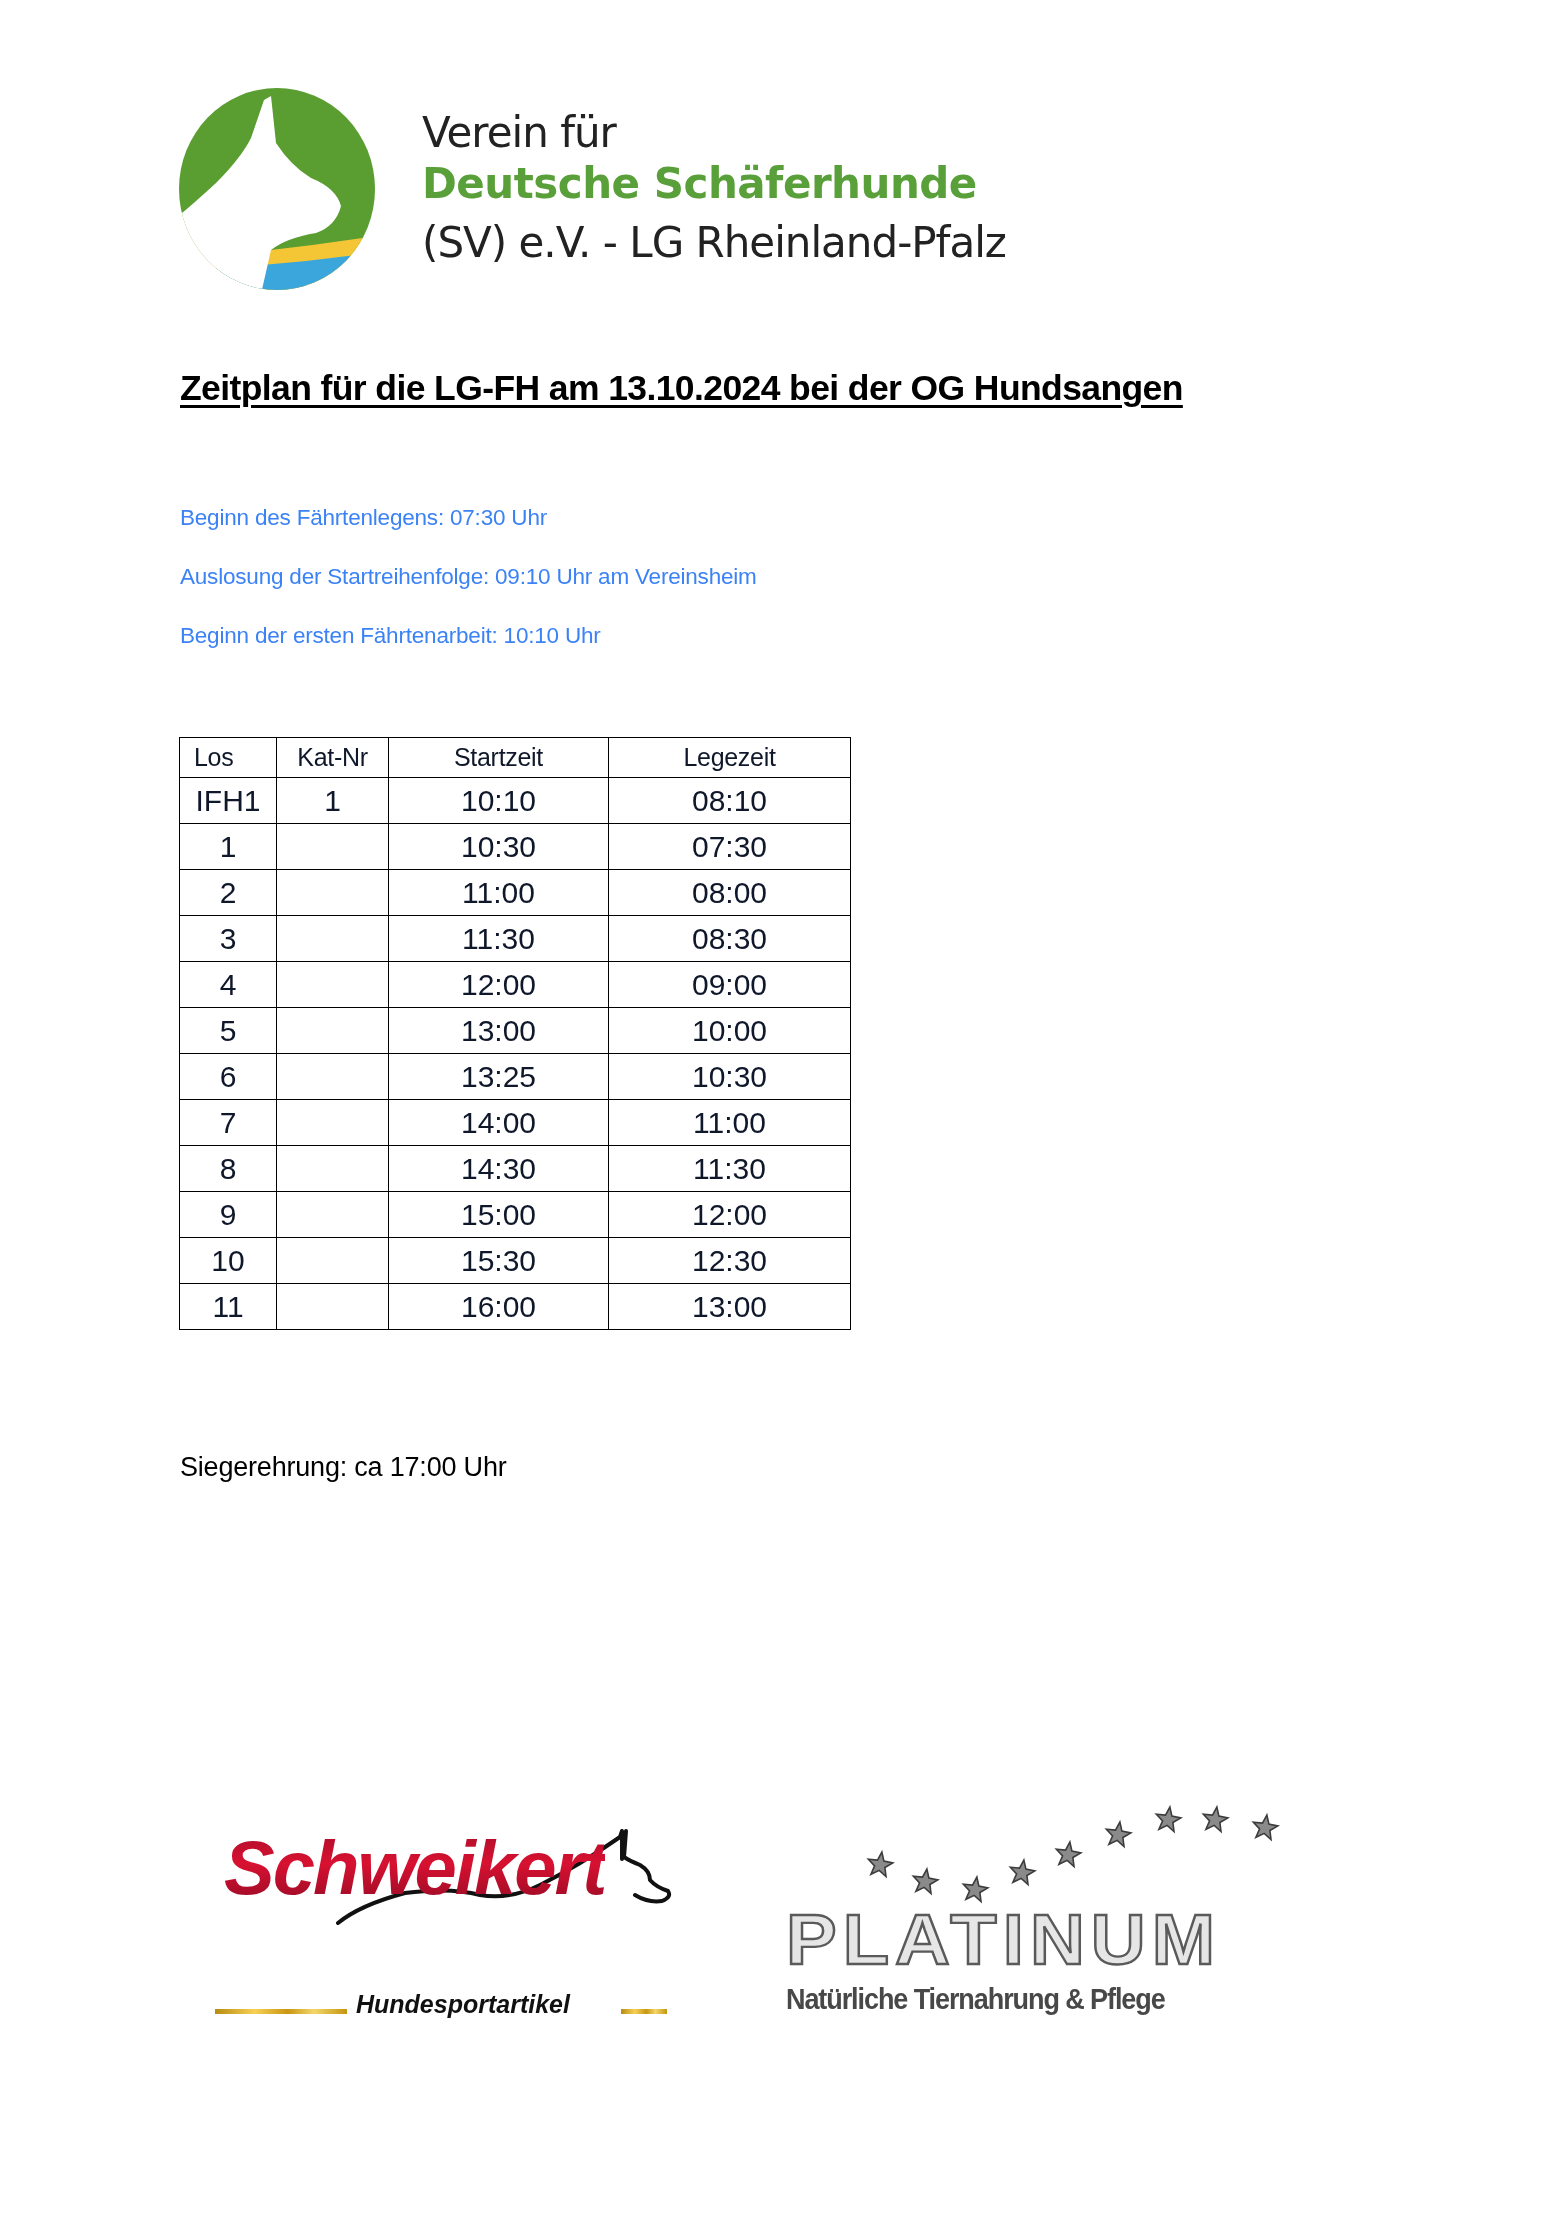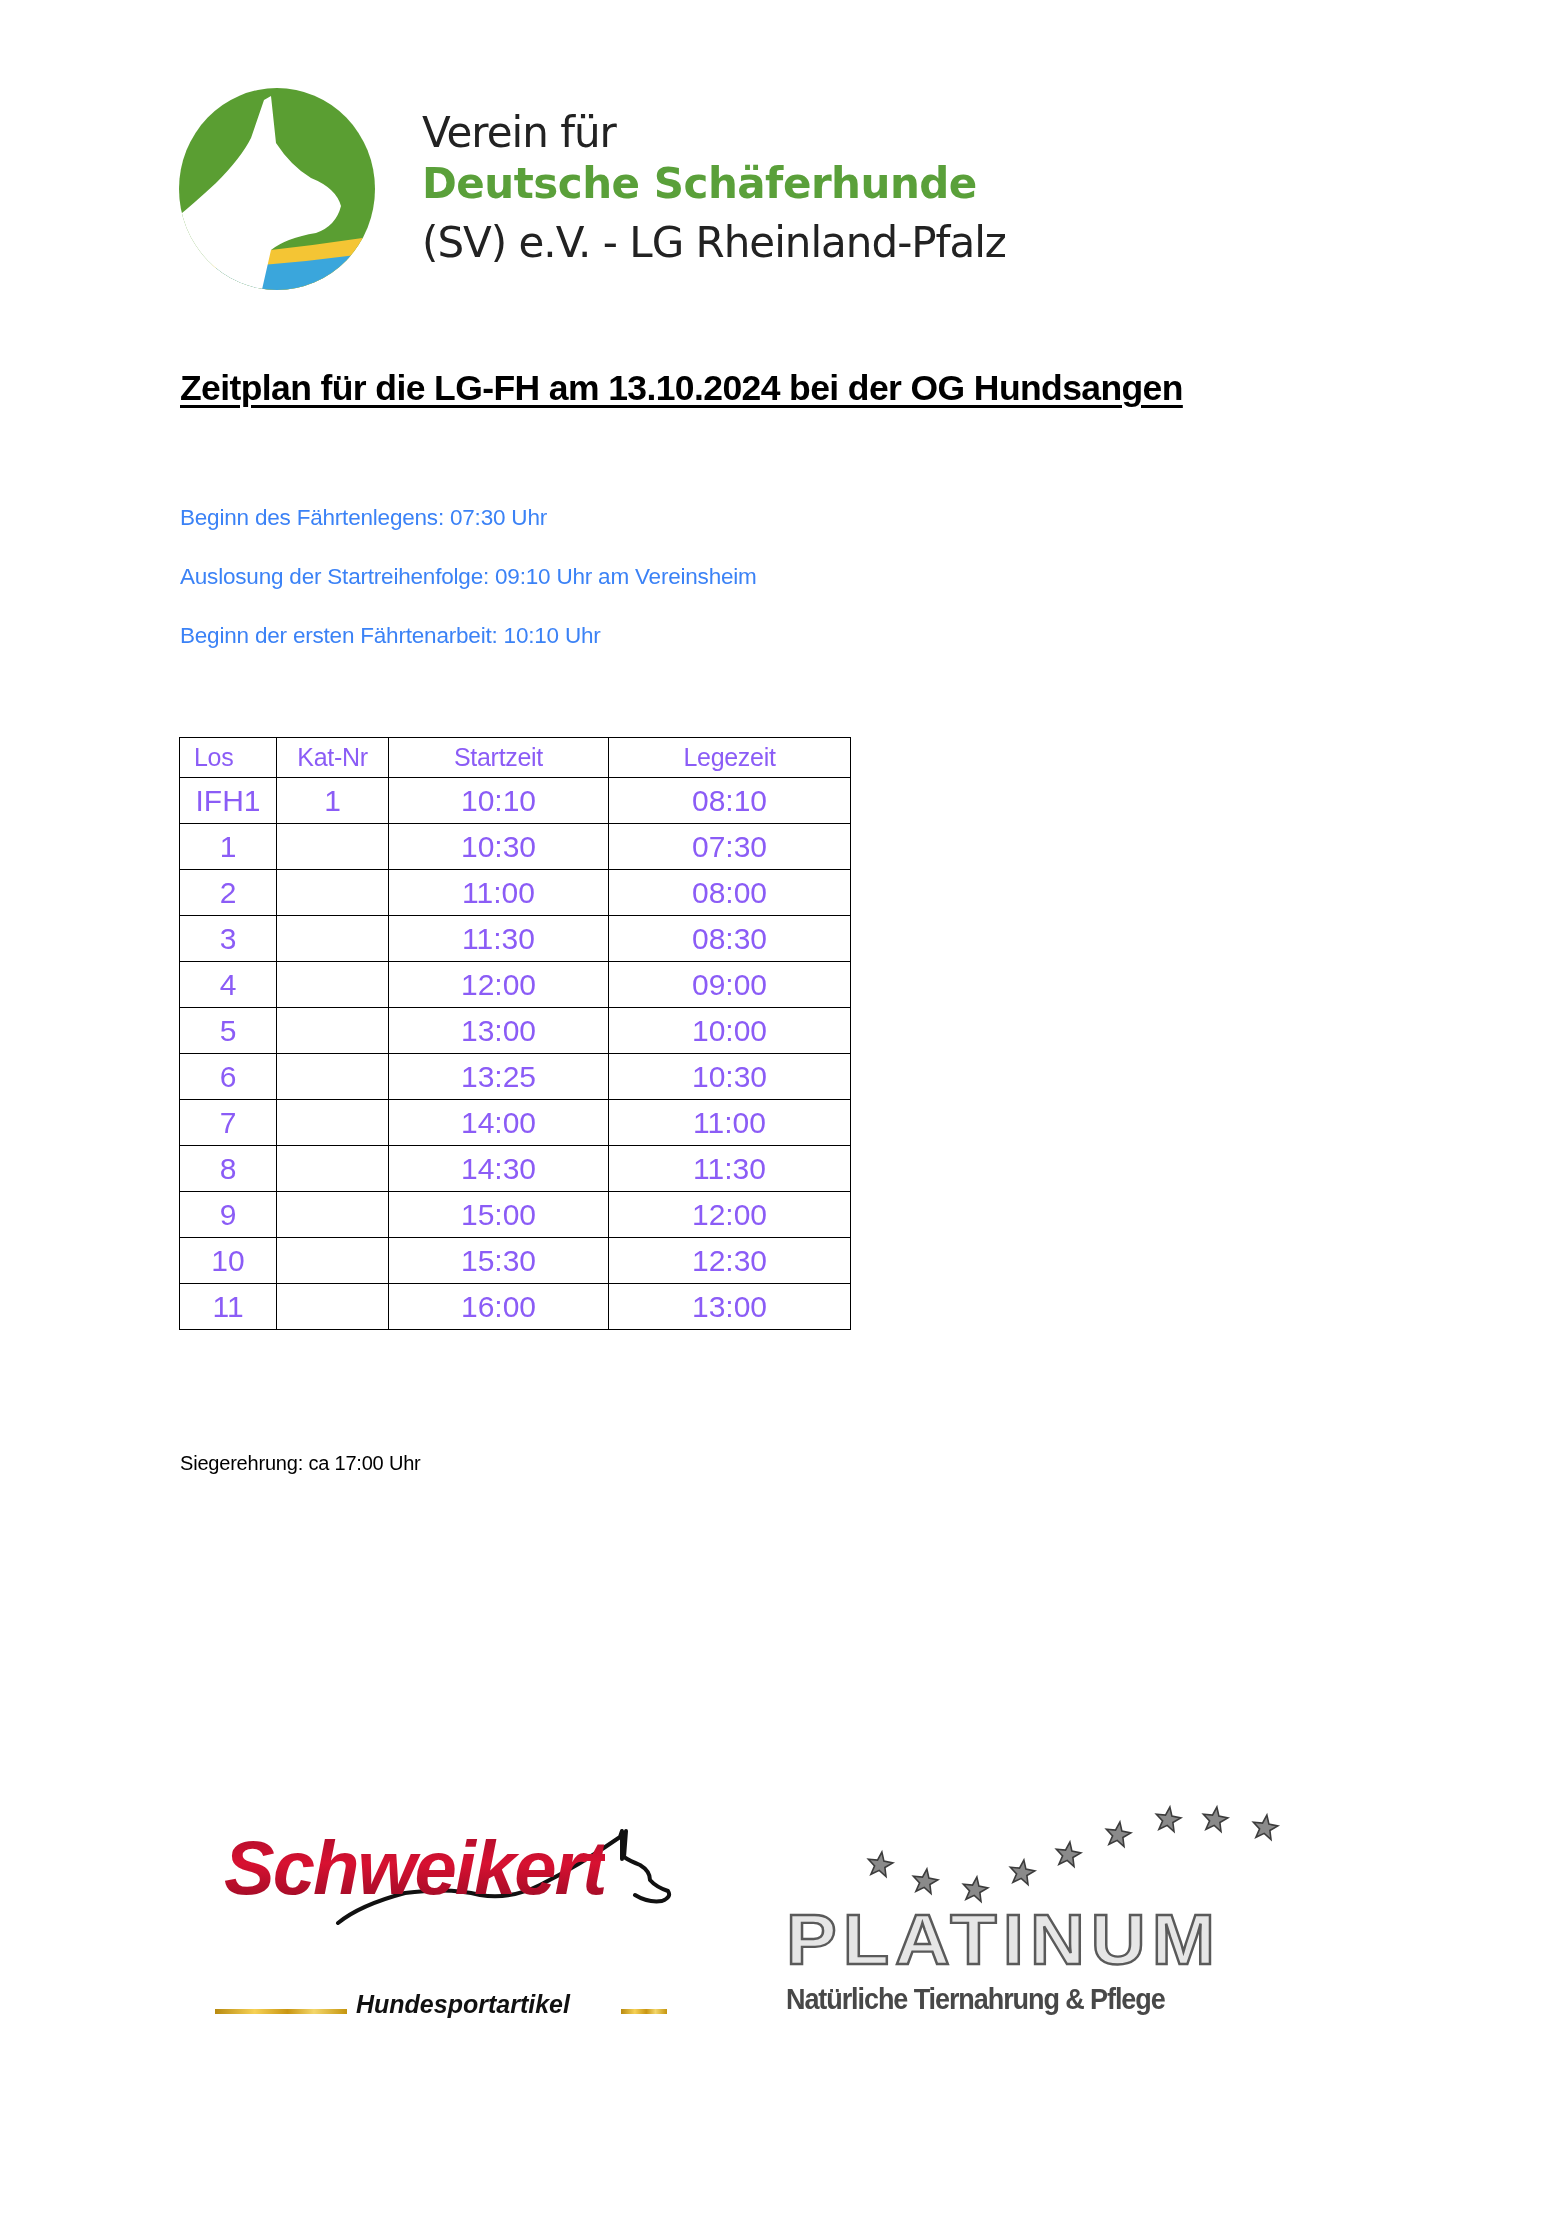--- a/index.html
+++ b/index.html
@@ -18,25 +18,25 @@
   
   #doc-title { left: 180px; top: 368px; font-size: 35.5px; font-weight: bold;
                text-decoration: underline; text-decoration-thickness: 3px; text-underline-offset: 5px;
                white-space: nowrap; letter-spacing: -0.6px; color: #000; }
 
   
   .info { left: 180px; font-size: 22.5px; white-space: nowrap; color: #3b82f6; letter-spacing: -0.2px; }
   #info-0 { top: 505px; }
   #info-1 { top: 564px; }
   #info-2 { top: 623px; }
-  #award { left: 180px; top: 1452px; font-size: 20px; white-space: nowrap; color: #000; letter-spacing: -0.2px; }
+  #award { left: 180px; top: 1452px; font-size: 27px; white-space: nowrap; color: #000; letter-spacing: -0.2px; }
 
   
   #schedule { left: 179px; top: 737px; border-collapse: collapse; table-layout: fixed; }
-  #schedule th, #schedule td { border: 1.5px solid #000; padding: 0; text-align: center; color: #8b5cf6; }
+  #schedule th, #schedule td { border: 1.5px solid #000; padding: 0; text-align: center; color: #0f172a; }
   #schedule th { height: 39px; font-size: 25px; font-weight: normal; letter-spacing: -0.3px; }
   #schedule td { height: 45px; font-size: 30px; }
   #schedule th.c-los { text-align: left; padding-left: 14px; }
   col.c1 { width: 97px; } col.c2 { width: 112px; } col.c3 { width: 220px; } col.c4 { width: 242px; }
 
   
   #schweikert { left: 210px; top: 1825px; width: 480px; height: 205px; }
   #schweikert-word { left: 224px; top: 1824px; font-size: 76px; font-weight: bold; font-style: italic;
                      letter-spacing: -2px; white-space: nowrap;
                      background: linear-gradient(180deg, #a50d2a 0%, #d81131 45%, #8f0a24 100%);

